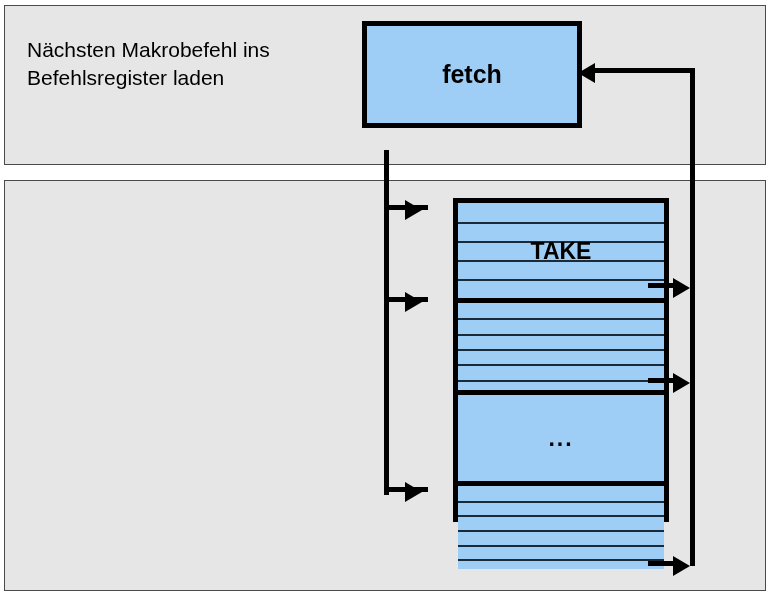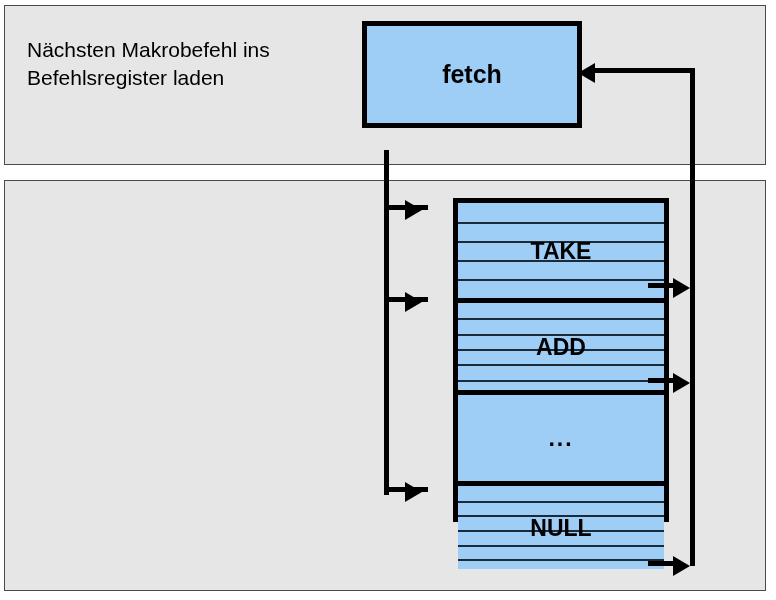--- a/index.html
+++ b/index.html
@@ -69,34 +69,32 @@
         <div class="instr-label">TAKE</div>
       </div>
       <div class="instr-group" style="height: 92px;">
         <div class="stripes">
           <div class="stripe-line" style="top: 15px;"></div>
           <div class="stripe-line" style="top: 31px;"></div>
           <div class="stripe-line" style="top: 46px;"></div>
           <div class="stripe-line" style="top: 61px;"></div>
           <div class="stripe-line" style="top: 77px;"></div>
         </div>
-        <div class="instr-label">ADD</div>
       </div>
       <div class="instr-group" style="height: 91px;">
         <div class="instr-label dots">...</div>
       </div>
       <div class="instr-group" style="height: 88px;">
         <div class="stripes">
           <div class="stripe-line" style="top: 15px;"></div>
           <div class="stripe-line" style="top: 29px;"></div>
           <div class="stripe-line" style="top: 44px;"></div>
           <div class="stripe-line" style="top: 59px;"></div>
           <div class="stripe-line" style="top: 73px;"></div>
         </div>
-        <div class="instr-label">NULL</div>
       </div>
     </div>
 
   <div class="ln vline" style="left:384px;top:150px;height:345px;"></div>
 
   <div class="ln hline" style="left:384px;top:205px;width:44px;"></div>
   <div class="arrow-r" style="left:405px;top:200px;"></div>
 
   <div class="ln hline" style="left:384px;top:297px;width:44px;"></div>
   <div class="arrow-r" style="left:405px;top:292px;"></div>

